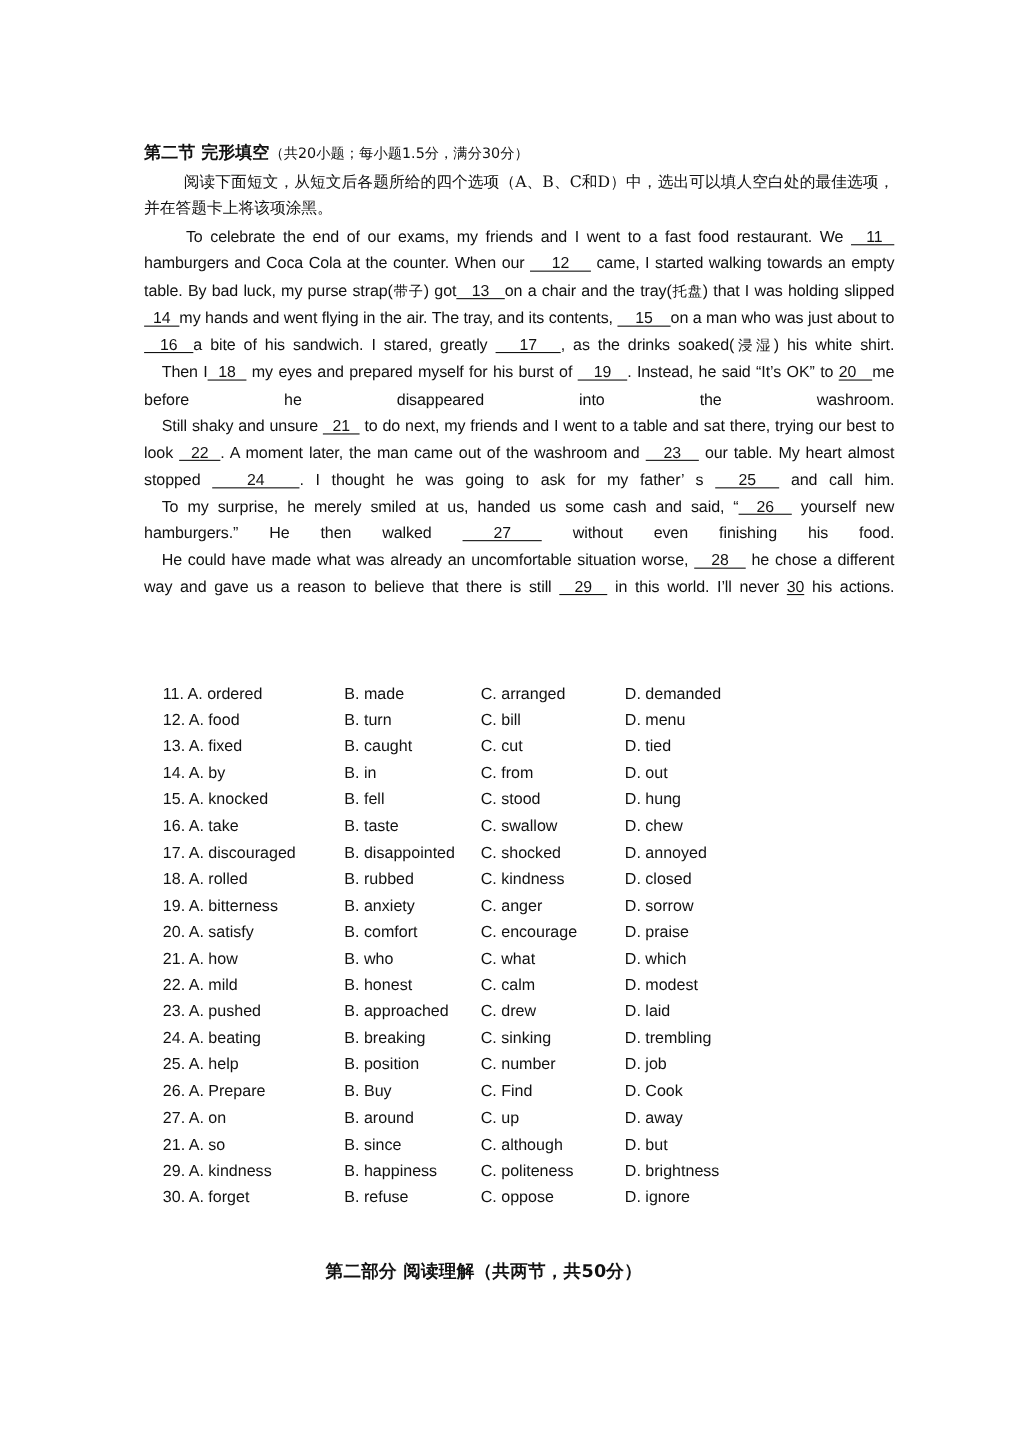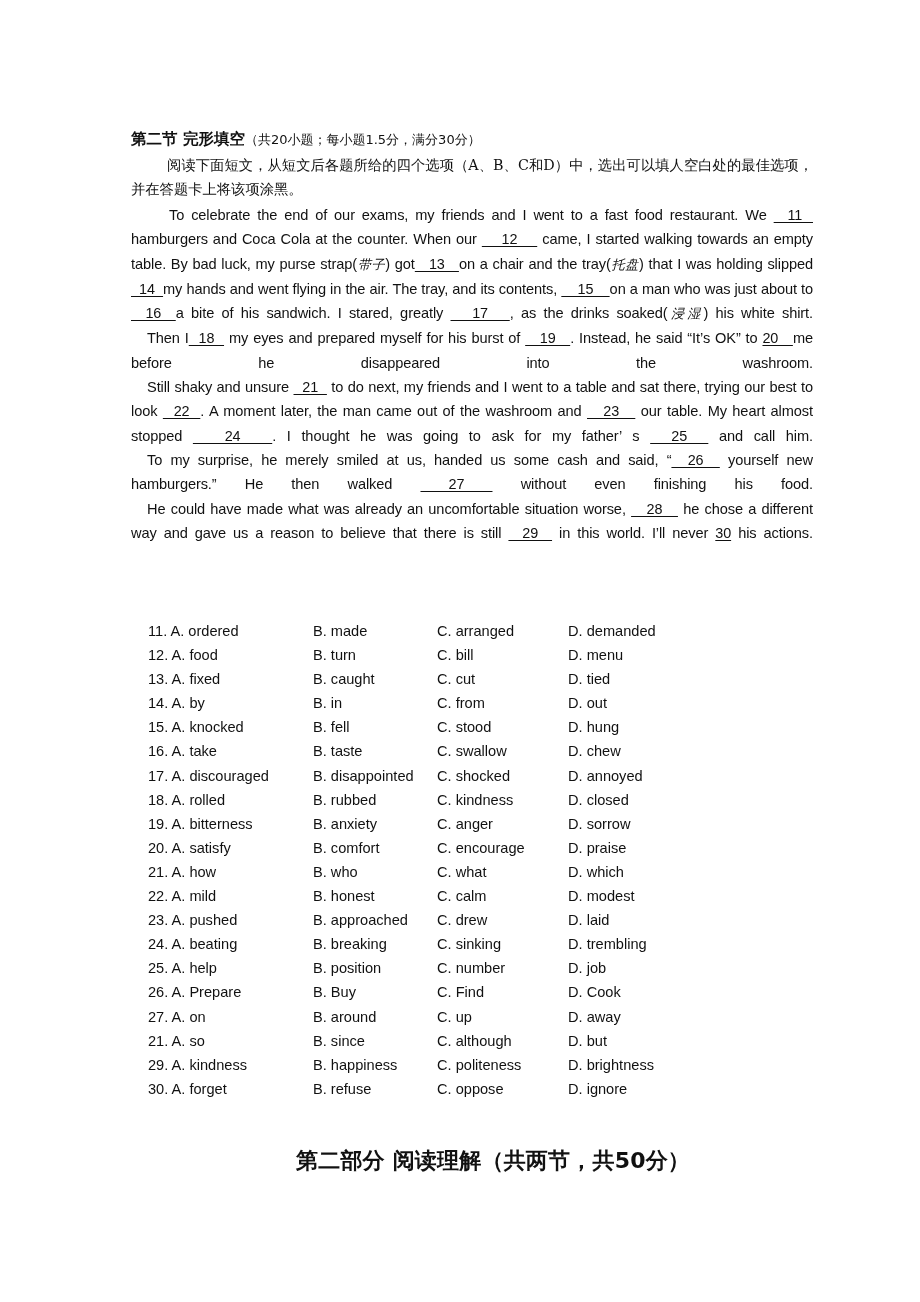--- a/index.html
+++ b/index.html
@@ -73,21 +73,21 @@
   .ind-lg { display: inline-block; width: 38px; }
   .ind-sm { display: inline-block; width: 16px; }
 
   .blank {
     text-decoration: underline;
     text-underline-offset: 2px;
     white-space: pre;
     font-size: 14.4px;
   }
 
-  .cn { font-family: "DejaVu Serif", serif; font-size: 13px; font-style: italic; }
+  .cn { font-family: "DejaVu Serif", serif; font-size: 13px; }
 
   
   .options {
     position: absolute;
     left: 148px;
     top: 619px;
     width: 690px;
   }
   .opt-row {
     position: relative;
@@ -100,21 +100,21 @@
   .opt-b { position: absolute; left: 165px; }
   .opt-c { position: absolute; left: 289px; }
   .opt-d { position: absolute; left: 420px; }
 
   
   .footer-heading {
     position: absolute;
     left: 296px;
     top: 1146px;
     font-family: "DejaVu Sans", sans-serif;
-    font-size: 22px;
+    font-size: 16px;
     font-weight: bold;
     white-space: nowrap;
     letter-spacing: 0.2px;
   }
 </style>
 </head>
 <body>
 
 <div class="page">
 

